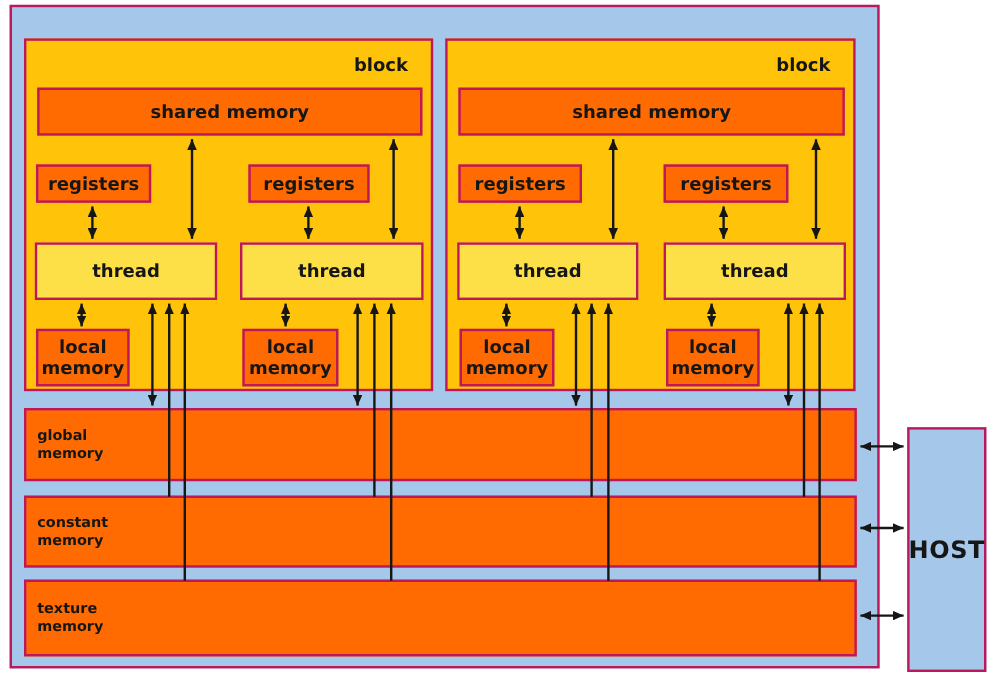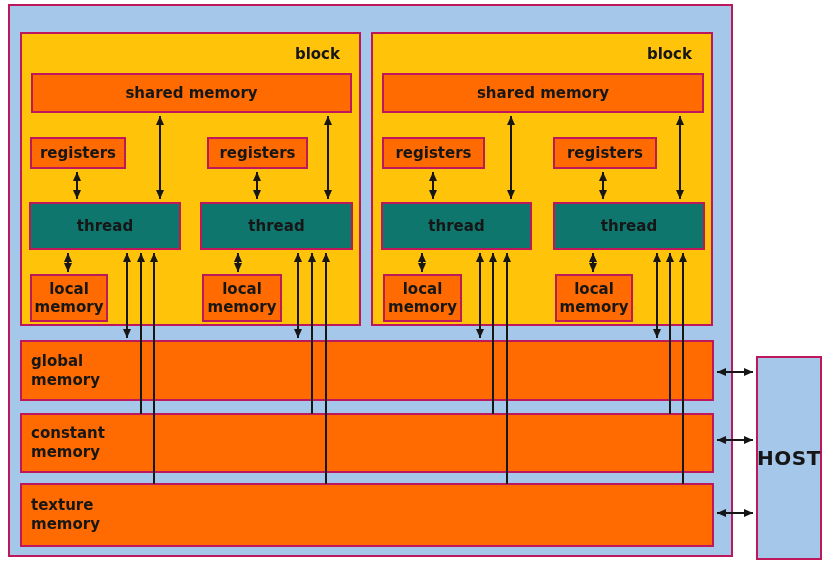--- a/index.html
+++ b/index.html
@@ -13,36 +13,36 @@
     overflow: hidden;
   }
   .box {
     position: absolute;
     box-sizing: border-box;
     border: 2px solid #be185d;
   }
   .blue   { background: #a5c7e9; }
   .yellow { background: #ffc40a; }
   .orange { background: #ff6b00; }
-  .green  { background: #0f766e; }
+  .green  { background: #fde047; }
   .center {
     display: flex;
     align-items: center;
     justify-content: center;
     text-align: center;
     font-size: 15px;
     font-weight: 600;
     line-height: 1.2;
   }
   .barlabel {
     display: flex;
     flex-direction: column;
     justify-content: center;
     padding-left: 9px;
-    font-size: 15px;
+    font-size: 12px;
     font-weight: 600;
     line-height: 1.25;
   }
   .barlabel span { display: inline-block; width: 80px; }
   .lbl {
     position: absolute;
     font-size: 15px;
     font-weight: 600;
     line-height: 1.1;
   }

